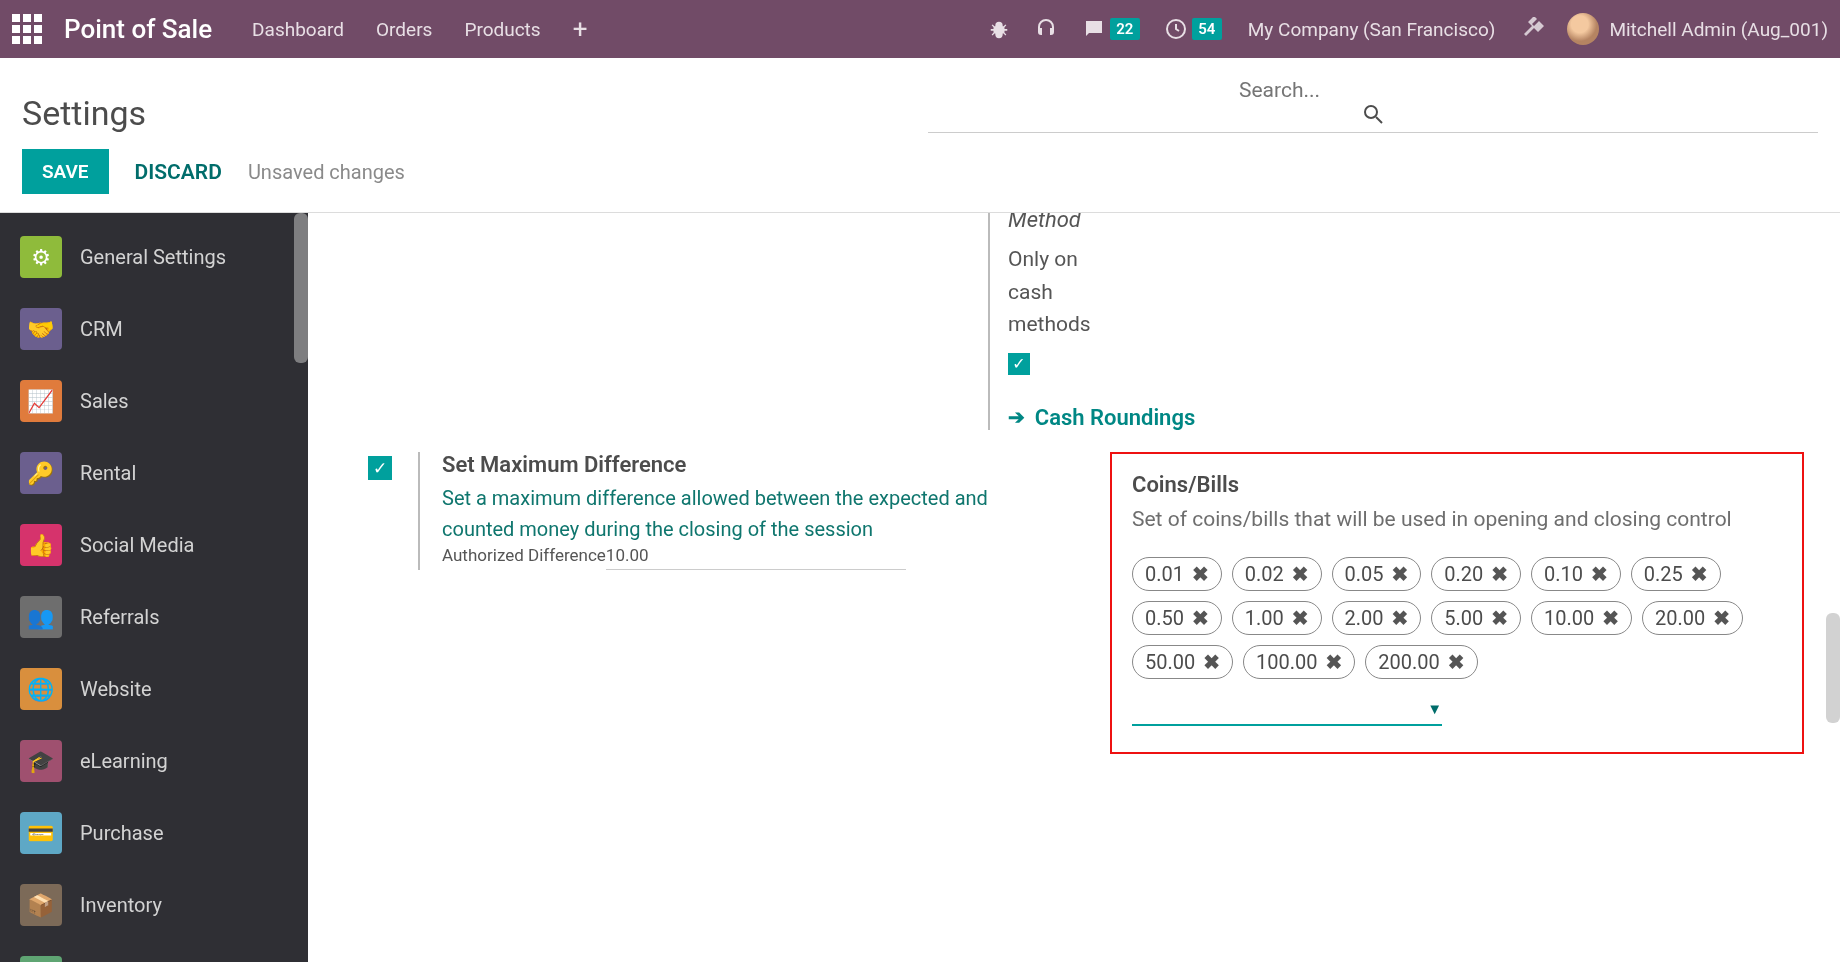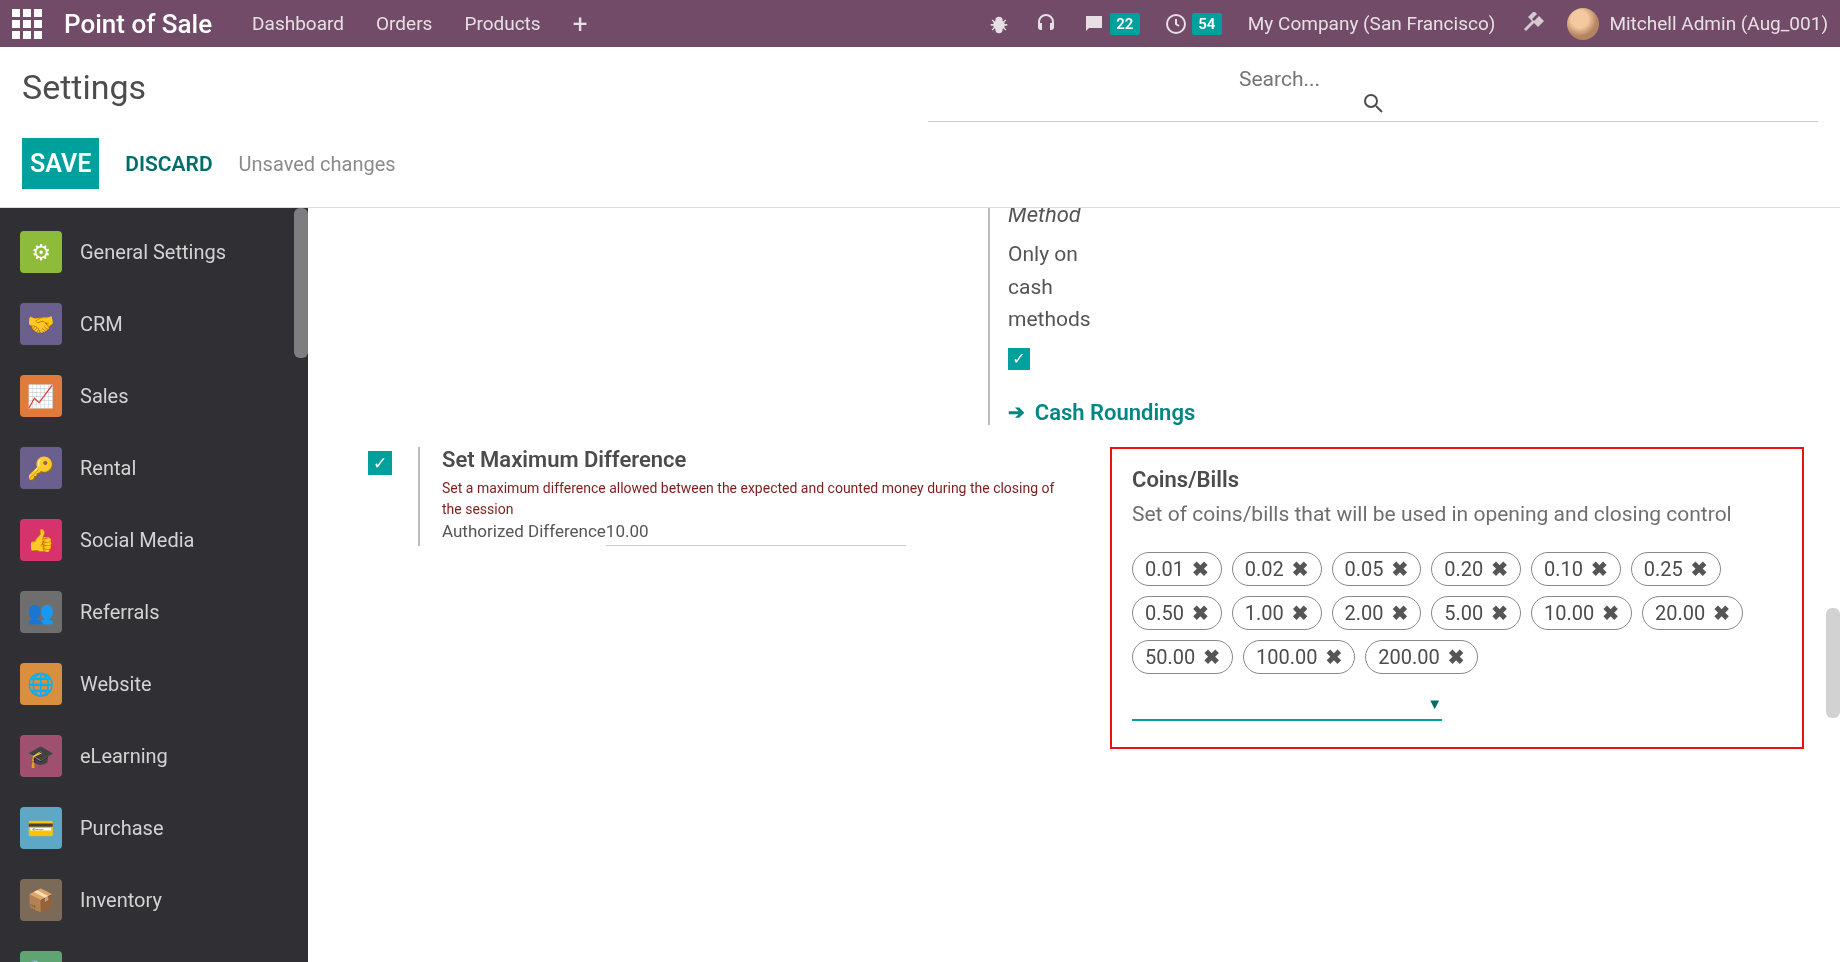--- a/index.html
+++ b/index.html
@@ -1,41 +1,41 @@
 <!DOCTYPE html>
 <html><head>
 <meta charset="utf-8">
 <style>
 * { margin:0; padding:0; box-sizing:border-box; font-family:-apple-system,BlinkMacSystemFont,"Segoe UI",Roboto,sans-serif; }
 html,body { width:1840px; height:962px; overflow:hidden; background:#fff; }
 
 
-.topbar { height:47px; background:#714B67; color:#fff; display:flex; align-items:center; padding:4px 12px; font-size:19px; }
+.topbar { height:58px; background:#714B67; color:#fff; display:flex; align-items:center; padding:4px 12px; font-size:19px; }
 .topbar .apps-grid { display:grid; grid-template-columns:repeat(3,8px); grid-template-rows:repeat(3,8px); gap:3px; margin-right:22px; cursor:pointer; }
 .topbar .apps-grid span { background:#fff; width:8px; height:8px; }
 .topbar .brand { font-size:26px; font-weight:500; margin-right:40px; }
 .topbar .navlink { margin-right:32px; cursor:pointer; color:#e8dfe5; }
 .topbar .plus { font-size:26px; cursor:pointer; color:#e8dfe5; }
 .topbar .spacer { flex:1; }
 .topbar .righticon { margin:0 12px; cursor:pointer; display:flex; align-items:center; gap:4px; font-size:20px; color:#e8dfe5; }
 .topbar .badge { background:#00A09D; color:#fff; font-size:15px; padding:0 6px; border-radius:2px; font-weight:600; min-width:30px; text-align:center; height:22px; line-height:22px; }
 .topbar .company { font-size:19px; margin:0 14px; cursor:pointer; color:#e8dfe5; }
 .topbar .avatar { width:32px; height:32px; border-radius:50%; background:radial-gradient(circle at 40% 35%, #f4c9a0 30%, #b58462 60%); margin:0 10px; }
 .topbar .user { font-size:19px; cursor:pointer; color:#e8dfe5; }
 
 
-.subhead { display:flex; align-items:flex-start; padding:20px 22px 0 22px; }
+.subhead { display:flex; align-items:flex-end; padding:20px 22px 0 22px; }
 .subhead h1 { font-size:34px; font-weight:400; color:#4c4c4c; }
 .subhead .search-wrap { margin-left:auto; width:890px; border-bottom:1px solid #ccc; display:flex; align-items:center; padding-bottom:6px;flex-direction:column; }
 .subhead .search-wrap input { border:none; outline:none; font-size:21px; flex:1; color:#6b6b6b; background:transparent; }
 .subhead .search-wrap .mag { font-size:26px; color:#4c4c4c; cursor:pointer; }
 
 
 .actionbar { display:flex; align-items:center; padding:16px 22px 18px 22px; gap:26px; border-bottom:1px solid #dcdcdc; }
-.actionbar .save { background:#00A09D; color:#fff; border:none; padding:11px 8px; font-size:25px; font-weight:600; cursor:pointer; }
+.actionbar .save { background:#00A09D; color:#fff; border:none; padding:11px 20px; font-size:19px; font-weight:600; cursor:pointer; }
 .actionbar .discard { color:#006d6b; font-size:21px; font-weight:600; cursor:pointer; }
 .actionbar .unsaved { color:#8a8a8a; font-size:20px; }
 
 
 .body { display:flex; height:calc(962px - 58px - 70px - 66px); position:relative; }
 .sidebar { width:308px; background:#2f2f34; color:#d3d3d3; overflow-y:auto; padding-top:8px; position:relative; }
 .sidebar .item { display:flex; align-items:center; gap:18px; padding:15px 20px; cursor:pointer; font-size:20px; }
 .iconbox { width:42px; height:42px; border-radius:4px; display:flex; align-items:center; justify-content:center; color:#fff; font-size:22px; flex-shrink:0; }
 .ic-general { background:#8fbb3b; }
 .ic-crm { background:#6b5f8e; }
@@ -67,21 +67,21 @@
 .cashround { color:#008784; font-size:22px; font-weight:600; display:flex; align-items:center; gap:10px; margin-top:30px; cursor:pointer; }
 .cashround .arrow { font-size:20px; }
 
 
 .setting-block { display:flex; gap:26px; }
 .setting-block .cb-col { padding-top:4px; }
 .setting-block .cb { width:24px; height:24px; border:1px solid #aaa; display:inline-flex; align-items:center; justify-content:center; cursor:pointer; }
 .setting-block .cb.on { background:#00A09D; border-color:#00A09D; color:#fff; font-size:17px; }
 .setting-block .body-col { border-left:2px solid #bbb; padding-left:22px; }
 .setting-block h3 { font-size:22px; font-weight:600; color:#4c4c4c; margin-bottom:6px; }
-.setting-block p { color:#7f1d1d; font-size:14px; line-height:1.55; }
+.setting-block p { color:#0f766e; font-size:20px; line-height:1.55; }
 .auth-row { display:flex; font-size:17px; color:#555; align-items:baseline; }
 .auth-row .val { border-bottom:1px solid #ccc; padding:0 6px 4px 0; min-width:300px; display:inline-block; }
 
 
 .coins-box { border:2px solid #e11; padding:18px 20px 26px 20px; }
 .coins-box h3 { font-size:22px; font-weight:600; color:#4c4c4c; margin-bottom:6px; }
 .coins-box p { color:#6e6e6e; font-size:21px; line-height:1.55; margin-bottom:22px; }
 .tags { display:flex; flex-wrap:wrap; gap:10px; }
 .tag { border:1px solid #888; border-radius:18px; padding:4px 12px; display:inline-flex; align-items:center; gap:8px; font-size:20px; color:#4c4c4c; cursor:default; }
 .tag .x { font-weight:bold; cursor:pointer; color:#555; }

